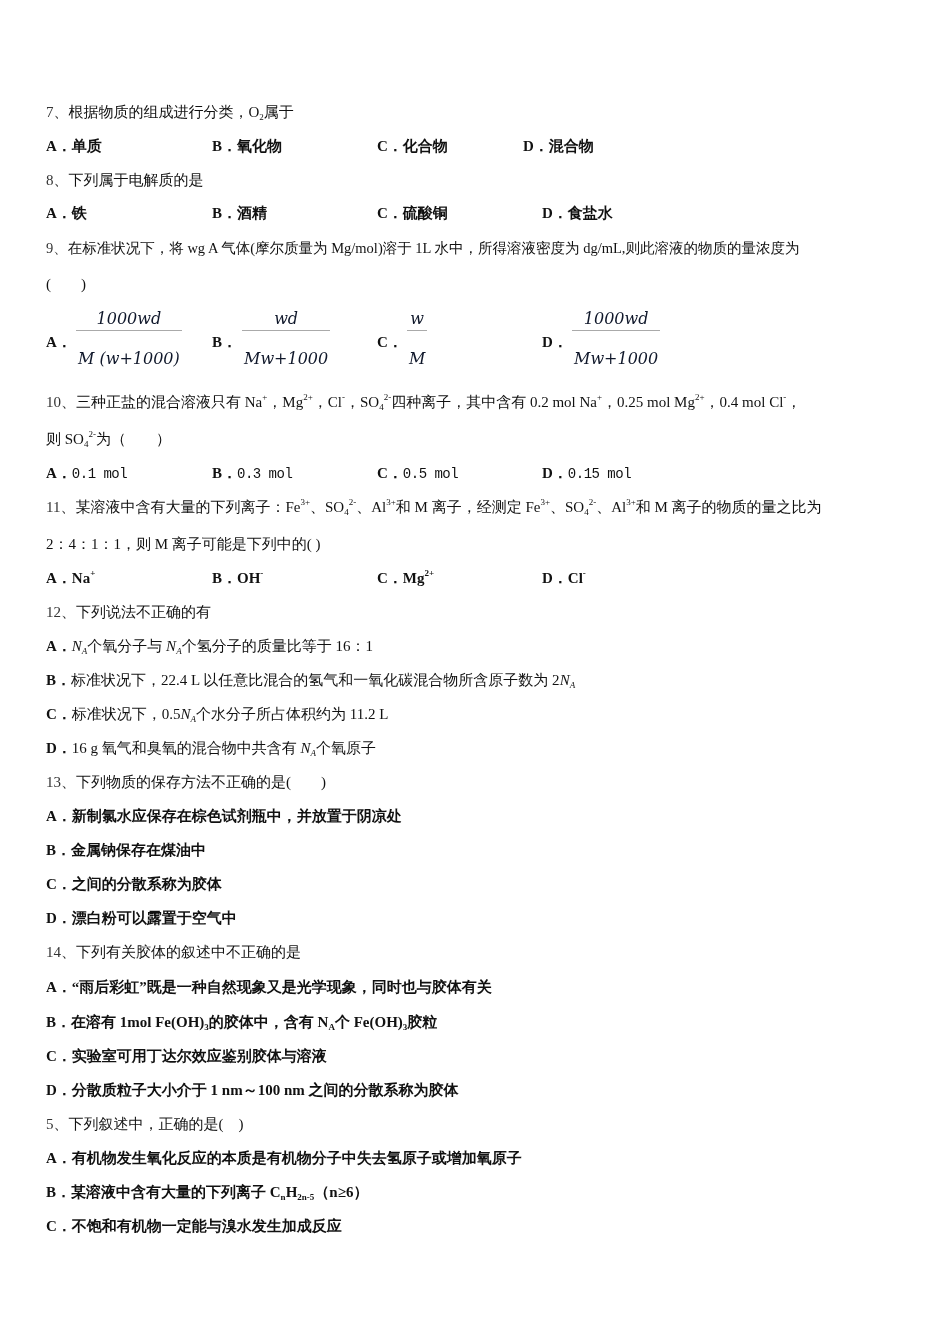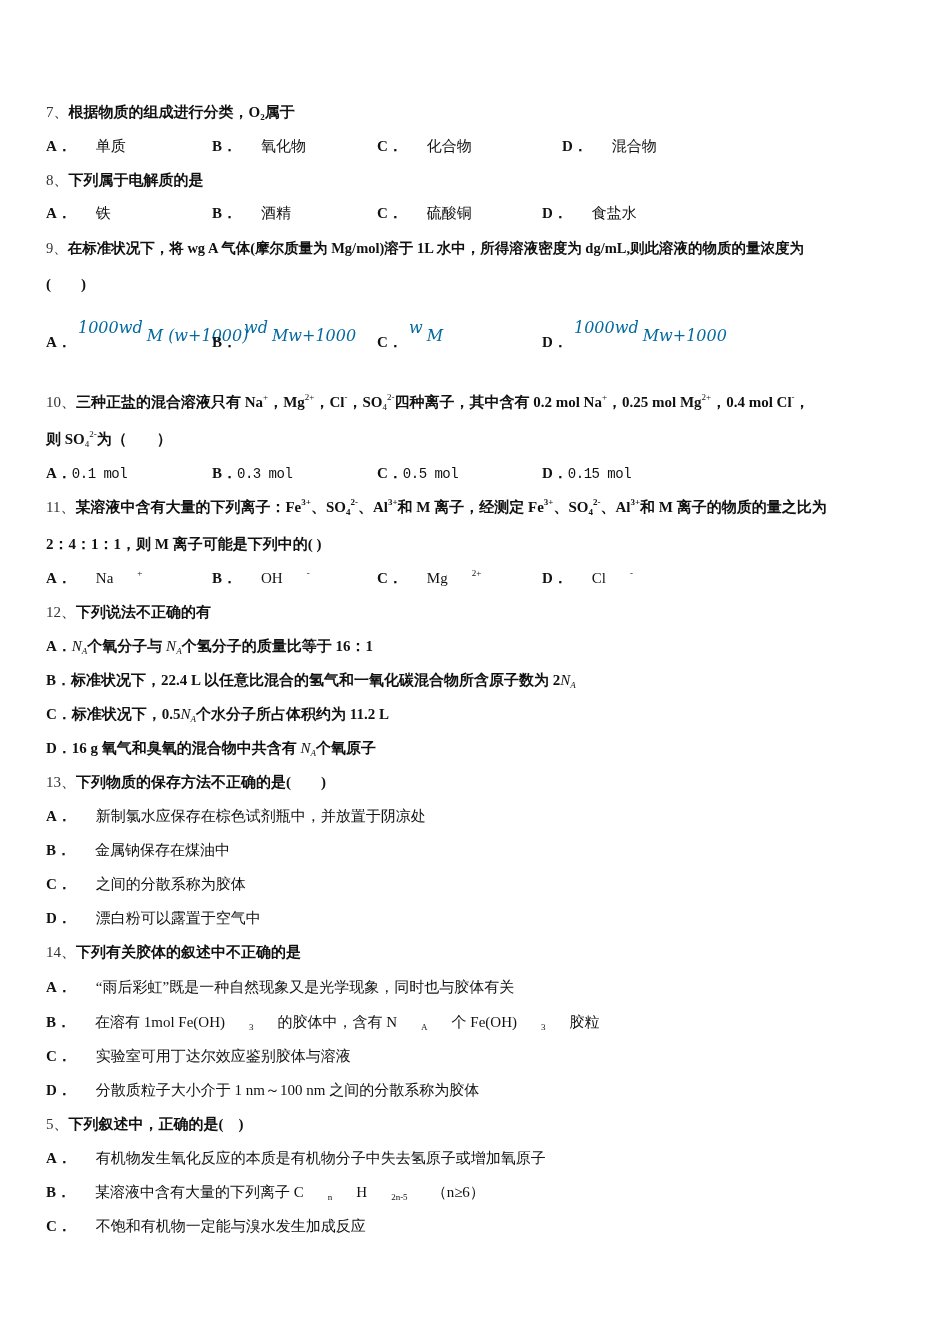--- a/index.html
+++ b/index.html
@@ -22,40 +22,39 @@
       white-space: nowrap;
       line-height: 20px;
       height: 20px;
     }
     .qnum {
       font-family: "Liberation Serif", serif;
       color: #333;
       font-weight: normal;
     }
     .stem {
-      font-weight: bold;
+      font-weight: normal;
     }
     .mono {
       font-family: "Liberation Mono", "DejaVu Sans Mono", monospace;
       font-weight: normal;
       font-size: 14px;
       letter-spacing: -0.5px;
     }
     .opt-letter {
       font-weight: bold;
       display: inline-block;
     }
     .opt-row .opt {
       position: absolute;
       top: 0;
       white-space: nowrap;
     }
     .opt-text {
-      font-weight: normal;
-      margin-left: 24px;
+      font-weight: bold;
     }
     sup, sub {
       font-size: 9px;
       line-height: 0;
     }
     sup { vertical-align: 7px; }
     sub { vertical-align: -3px; }
     .ital { font-style: italic; }
     
     .frac-row .opt {
@@ -65,25 +64,25 @@
     }
     .frac-row .opt-letter {
       position: absolute;
       top: 24px;
       left: 0;
     }
     .frac {
       position: absolute;
       top: 0;
       display: inline-flex;
-      flex-direction: row;
+      flex-direction: column;
       align-items: center;
       font-family: "DejaVu Serif", "Liberation Serif", serif;
       font-size: 16px;
-      color: #0369a1;
+      color: #0f172a;
       font-weight: normal;
     }
     .frac .num {
       padding: 0 2px;
       line-height: 22px;
       height: 22px;
     }
     .frac .bar {
       height: 1px;
       background: #aaaaaa;
@@ -100,21 +99,21 @@
 </head>
 <body>
 
 <div class="line" style="top:102px">
   <span class="qnum">7、</span><span class="stem">根据物质的组成进行分类，O</span><sub class="stem">2</sub><span class="stem">属于</span>
 </div>
 <div class="line opt-row" style="top:136px; width:860px">
   <span class="opt" style="left:0"><span class="opt-letter">A．</span><span class="opt-text">单质</span></span>
   <span class="opt" style="left:166px"><span class="opt-letter">B．</span><span class="opt-text">氧化物</span></span>
   <span class="opt" style="left:331px"><span class="opt-letter">C．</span><span class="opt-text">化合物</span></span>
-  <span class="opt" style="left:516px"><span class="opt-letter">D．</span><span class="opt-text">混合物</span></span>
+  <span class="opt" style="left:477px"><span class="opt-letter">D．</span><span class="opt-text">混合物</span></span>
 </div>
 
 <div class="line" style="top:170px">
   <span class="qnum">8、</span><span class="stem">下列属于电解质的是</span>
 </div>
 <div class="line opt-row" style="top:203px; width:860px">
   <span class="opt" style="left:0"><span class="opt-letter">A．</span><span class="opt-text">铁</span></span>
   <span class="opt" style="left:166px"><span class="opt-letter">B．</span><span class="opt-text">酒精</span></span>
   <span class="opt" style="left:331px"><span class="opt-letter">C．</span><span class="opt-text">硫酸铜</span></span>
   <span class="opt" style="left:496px"><span class="opt-letter">D．</span><span class="opt-text">食盐水</span></span>

